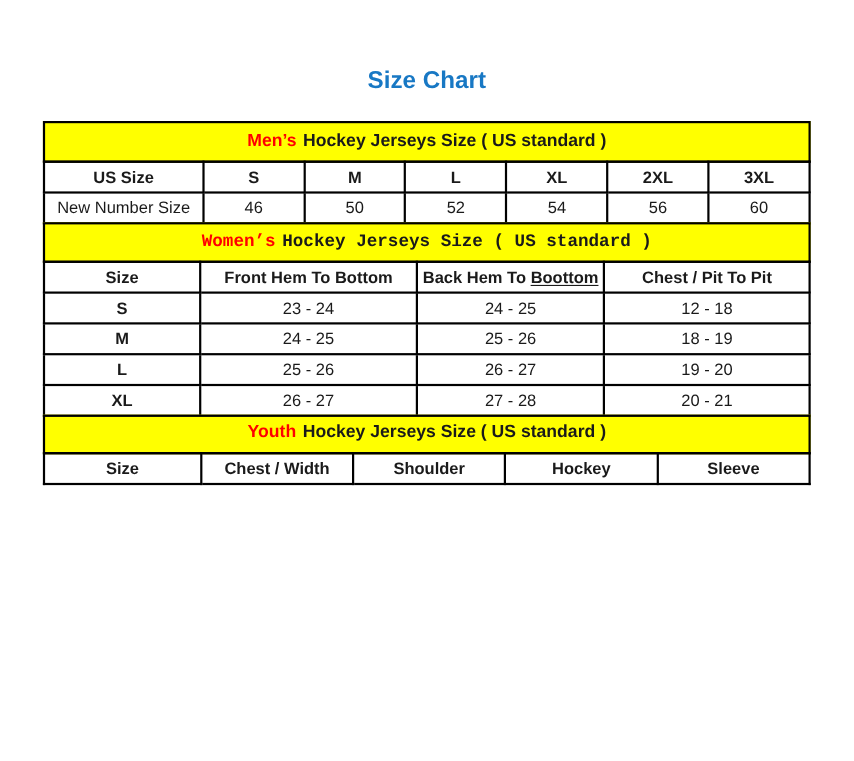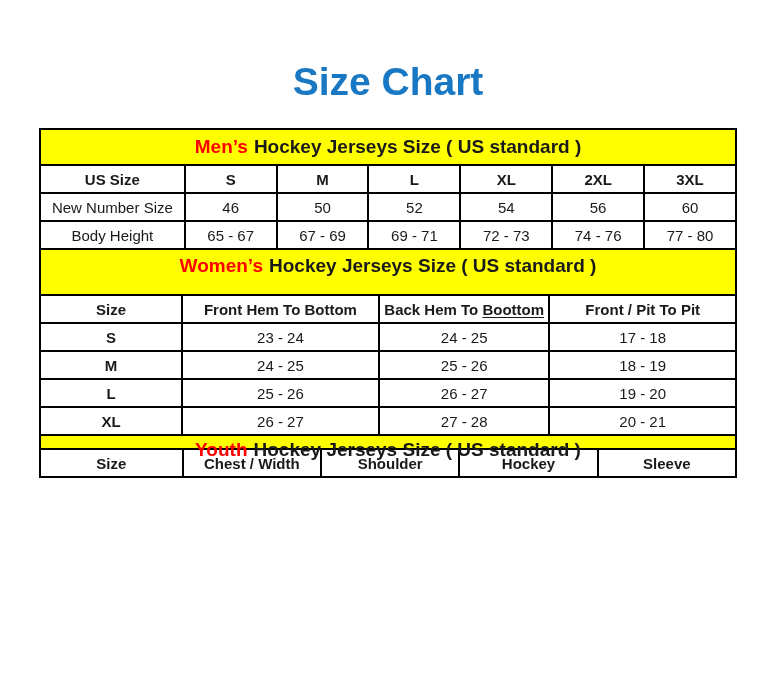--- a/index.html
+++ b/index.html
@@ -8,32 +8,32 @@
     --red:#ff0000;
     --border:#000000;
   }
   html,body{margin:0;padding:0;}
   body{
     width:776px;height:692px;overflow:hidden;background:#ffffff;
     font-family:"Liberation Sans", sans-serif;color:#1a1a1a;
   }
   .page-title{
     padding-top:60px;margin:0;text-align:center;
-    font-size:39px;font-weight:bold;color:var(--blue);
+    font-size:22px;font-weight:bold;color:var(--blue);
   }
   .chart{width:698px;margin:24px auto 0;}
   .section + .section{margin-top:-2px;}
   .band{
     box-sizing:border-box;border:2px solid var(--border);
-    background:var(--yellow);text-align:center;font-weight:bold;font-size:19px;
+    background:var(--yellow);text-align:center;font-weight:bold;font-size:16px;
   }
   .band .hl{color:var(--red);margin-right:6px;}
   .band-mens{height:38px;line-height:34px;}
-  .band-womens{height:48px;line-height:32px;}
-  .band-youth{height:16px;line-height:28px;}
+  .band-womens{height:37px;line-height:32px;font-family:Liberation Mono, monospace;}
+  .band-youth{height:36px;line-height:28px;}
   table{
     width:100%;border-collapse:collapse;table-layout:fixed;margin-top:-2px;
   }
   th,td{
     box-sizing:border-box;border:2px solid var(--border);
     text-align:center;vertical-align:middle;
     font-size:15px;padding:1px 2px;height:28px;
   }
   thead th{font-weight:bold;}
   td{font-weight:normal;}
@@ -86,56 +86,47 @@
         <tbody>
           <tr>
             <td class="lbl">New Number Size</td>
             <td>46</td>
             <td>50</td>
             <td>52</td>
             <td>54</td>
             <td>56</td>
             <td>60</td>
           </tr>
-          <tr>
-            <td class="lbl">Body Height</td>
-            <td>65 - 67</td>
-            <td>67 - 69</td>
-            <td>69 - 71</td>
-            <td>72 - 73</td>
-            <td>74 - 76</td>
-            <td>77 - 80</td>
-          </tr>
         </tbody>
       </table>
   </section>
 
   <section class="section">
     <div class="band band-womens"><span class="hl">Women’s</span><span>Hockey Jerseys Size ( US standard )</span></div>
     <table class="womens bold-labels">
         <colgroup>
           <col class="c0">
           <col class="c1">
           <col class="c2">
           <col class="c3">
         </colgroup>
         <thead>
           <tr>
             <th>Size</th>
             <th>Front Hem To Bottom</th>
             <th>Back Hem To <span class="squiggle">Boottom</span></th>
-            <th>Front / Pit To Pit</th>
+            <th>Chest / Pit To Pit</th>
           </tr>
         </thead>
         <tbody>
           <tr>
             <td class="lbl">S</td>
             <td>23 - 24</td>
             <td>24 - 25</td>
-            <td>17 - 18</td>
+            <td>12 - 18</td>
           </tr>
           <tr>
             <td class="lbl">M</td>
             <td>24 - 25</td>
             <td>25 - 26</td>
             <td>18 - 19</td>
           </tr>
           <tr>
             <td class="lbl">L</td>
             <td>25 - 26</td>

